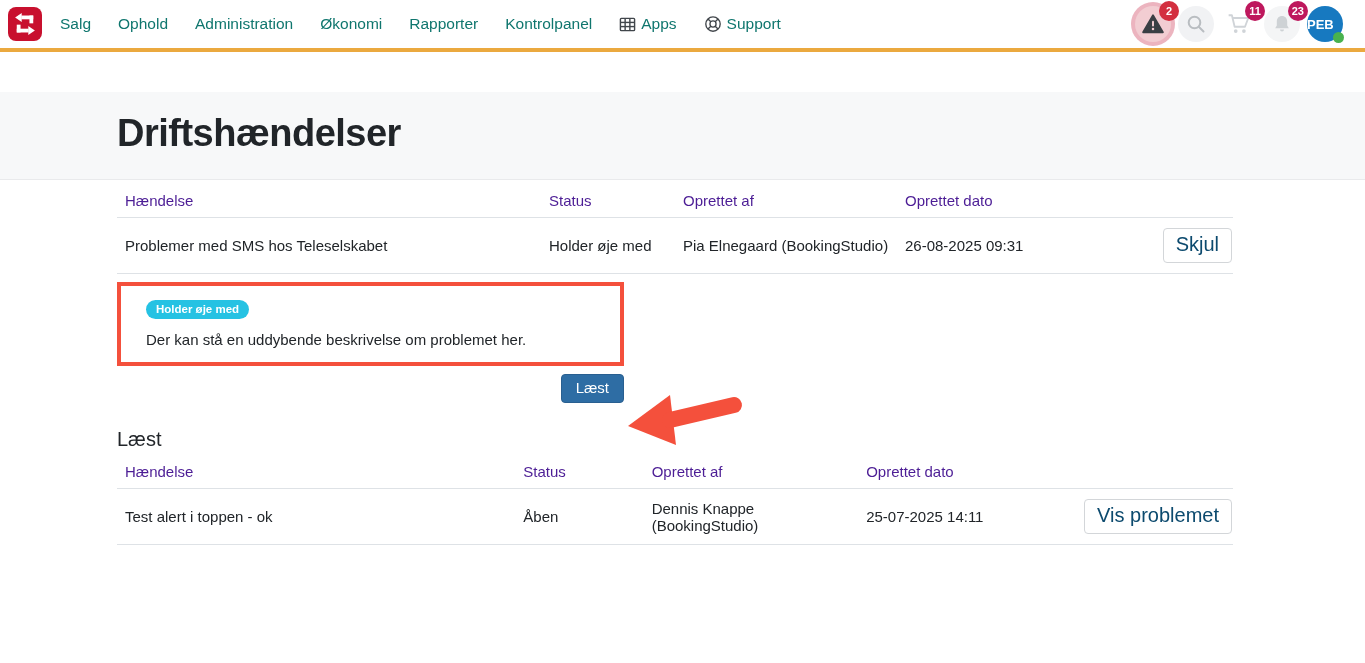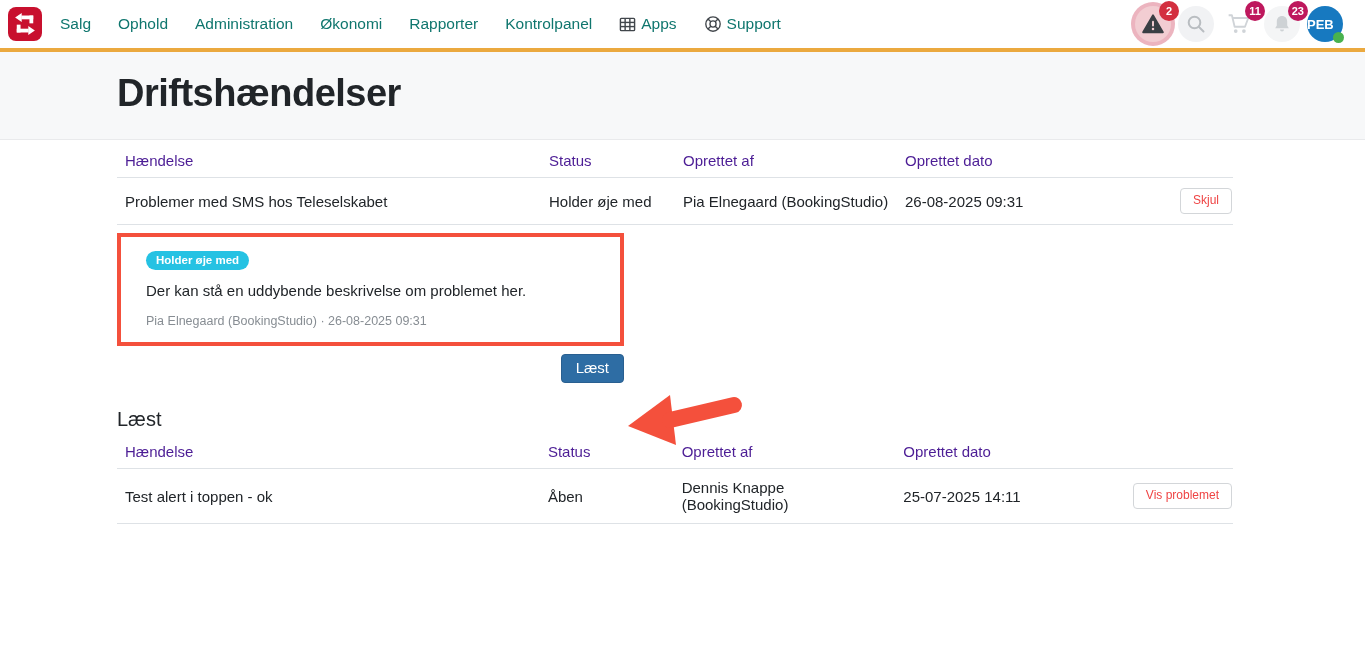--- a/index.html
+++ b/index.html
@@ -16,34 +16,34 @@
   .alert-circle { background:#f2cdd2; box-shadow:0 0 0 4px #ecb4bf; }
   .search-circle { background:#f1f2f4; }
   .bell-circle { background:#f4f5f6; }
   .badge { position:absolute; top:-5px; right:-8px; min-width:20px; height:20px; border-radius:10px; color:#fff; font-size:11px; font-weight:bold; display:flex; align-items:center; justify-content:center; padding:0 4px; }
   .badge-red { background:#d32f3f; }
   .badge-pink { background:#be185d; }
   .avatar { position:relative; width:36px; height:36px; border-radius:50%; background:#1779c0; color:#fff; font-size:13px; font-weight:bold; display:flex; align-items:center; justify-content:flex-start; }
   .online-dot { position:absolute; right:-1px; bottom:-1px; width:11px; height:11px; border-radius:50%; background:#49b24e; }
 
   
-  .hero { height:88px; background:#f7f8f9; border-bottom:1px solid #e9eaec; padding:20px 0 0 117px; }
+  .hero { height:88px; background:#f7f8f9; border-bottom:1px solid #e9eaec; padding:20px 0 0 117px;margin-top:40px; }
   .hero h1 { font-size:38px; font-weight:600; color:#212529; letter-spacing:-.5px; }
 
   
   .container { width:1116px; margin-left:117px; }
   .section-heading { font-size:20px; font-weight:500; color:#212529; }
   .heading-unread { margin-top:20px; }
   .heading-read { margin-top:25px; }
   table { width:100%; border-collapse:collapse; margin-top:6px; }
   th { text-align:left; font-size:15px; font-weight:400; color:#4c1d95; padding:6px 8px 8px; border-bottom:1px solid #dee2e6; }
   td { font-size:15px; color:#212529; padding:10px 8px; border-bottom:1px solid #dee2e6; vertical-align:middle; }
   .col-event { width:424px; } .col-status { width:134px; } .col-by { width:222px; } .col-date { width:230px; } .col-action { width:106px; }
   td.action-cell { text-align:right; padding-right:1px; }
-  .btn-light { background:#fff; border:1px solid #d3d6d9; border-radius:4px; color:#ef4444; font-size:12px; font-family:inherit; padding:4px 12px 6px; cursor:pointer; white-space:nowrap; }
+  .btn-light { background:#fff; border:1px solid #d3d6d9; border-radius:4px; color:#0c4a6e; font-size:20px; font-family:inherit; padding:4px 12px 6px; cursor:pointer; white-space:nowrap; }
 
   
   .detail-box { width:507px; margin-top:8px; border:4px solid #f4503c; padding:13px 24px 14px 25px; background:#fff; }
   .status-pill { display:inline-block; background:#25c2e3; color:#fff; font-size:11.5px; font-weight:700; padding:3px 10px 4px; border-radius:12px; }
   .detail-desc { font-size:15px; color:#212529; margin-top:12px; }
   .detail-meta { font-size:12.5px; color:#878d93; margin-top:15px; }
   .detail-actions { width:507px; text-align:right; margin-top:8px; }
   .btn-primary { background:#2e6da4; border:1px solid #295f90; border-radius:4px; color:#fff; font-size:15px; font-family:inherit; padding:4px 14px 6px; cursor:pointer; }
   .annotation-arrow { position:absolute; left:620px; top:388px; pointer-events:none; }
 </style>
@@ -165,21 +165,20 @@
           <td>Pia Elnegaard (BookingStudio)</td>
           <td>26-08-2025 09:31</td>
           <td class="action-cell"><button class="btn-light">Skjul</button></td>
         </tr>
       </tbody>
     </table>
 
     <div class="detail-box">
       <span class="status-pill">Holder øje med</span>
       <div class="detail-desc">Der kan stå en uddybende beskrivelse om problemet her.</div>
-      <div class="detail-meta">Pia Elnegaard (BookingStudio) · 26-08-2025 09:31</div>
     </div>
     <div class="detail-actions">
       <button class="btn-primary">Læst</button>
     </div>
 
     <h2 class="section-heading heading-read">Læst</h2>
     <table>
       <colgroup>
           <col class="col-event">
           <col class="col-status">

